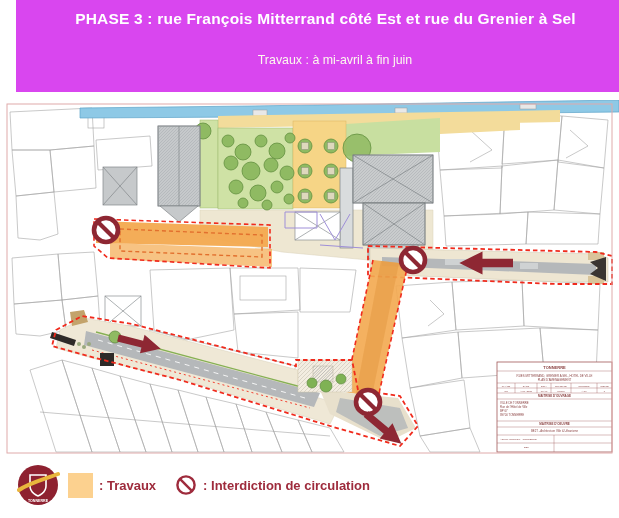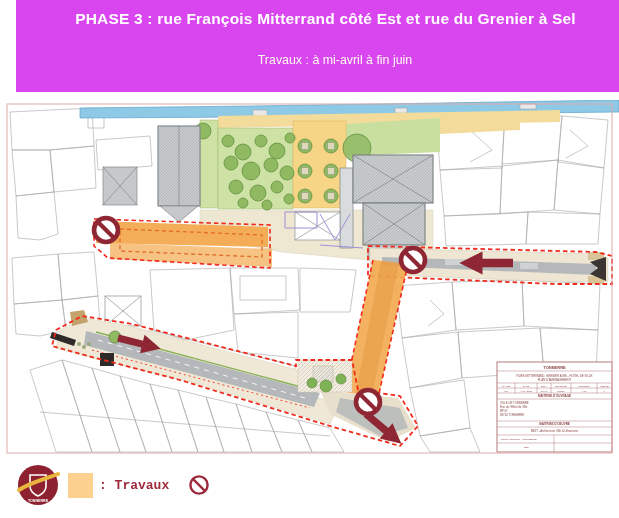--- a/index.html
+++ b/index.html
@@ -12,21 +12,21 @@
   .banner p{margin:12px;font-size:12.4px;line-height:18px;color:#fdf8ee;padding-left:19px;}
   .banner .sub{padding-top:11px;}
   
   .map{position:absolute;top:100px;left:0;width:619px;height:355px;}
   
   .legend{position:absolute;top:455px;left:0;width:619px;height:60px;display:flex;
           align-items:center;}
   .logo{margin-left:16px;width:44px;height:44px;flex:0 0 auto;}
   .legend-items{display:flex;align-items:center;margin-left:8px;}
   .legend-item{display:flex;align-items:center;margin-right:19px;}
-  .legend-item .lab{font-size:13px;font-weight:bold;color:#9e2b3c;margin-left:6px;white-space:nowrap;font-family:Liberation Mono, monospace;}
+  .legend-item .lab{font-size:13px;font-weight:bold;color:#9e2b3c;margin-left:6px;white-space:nowrap;}
   .swatch{width:25px;height:25px;background:#fcd18f;}
   .licon{width:22px;height:22px;}
 </style>
 </head>
 <body>
 
 <div class="app">
 
   <header class="banner">
     <h1>PHASE 3 : rue François Mitterrand côté Est et rue du Grenier à Sel</h1>
@@ -317,17 +317,18 @@
     <div class="legend-items">
       <div class="legend-item">
         <div class="swatch"></div>
         <span class="lab">: Travaux</span>
       </div>
       <div class="legend-item">
         <svg class="licon" viewBox="0 0 22 22">
           <circle cx="11" cy="11" r="8.6" fill="#ffffff" stroke="#9e2b3c" stroke-width="2.4"></circle>
           <line x1="5.4" y1="5.4" x2="16.6" y2="16.6" stroke="#9e2b3c" stroke-width="2.4"></line>
         </svg>
+        <span class="lab">: Interdiction de circulation</span>
       </div>
     </div>
   </div>
 
 </div>
 
 </body></html>

